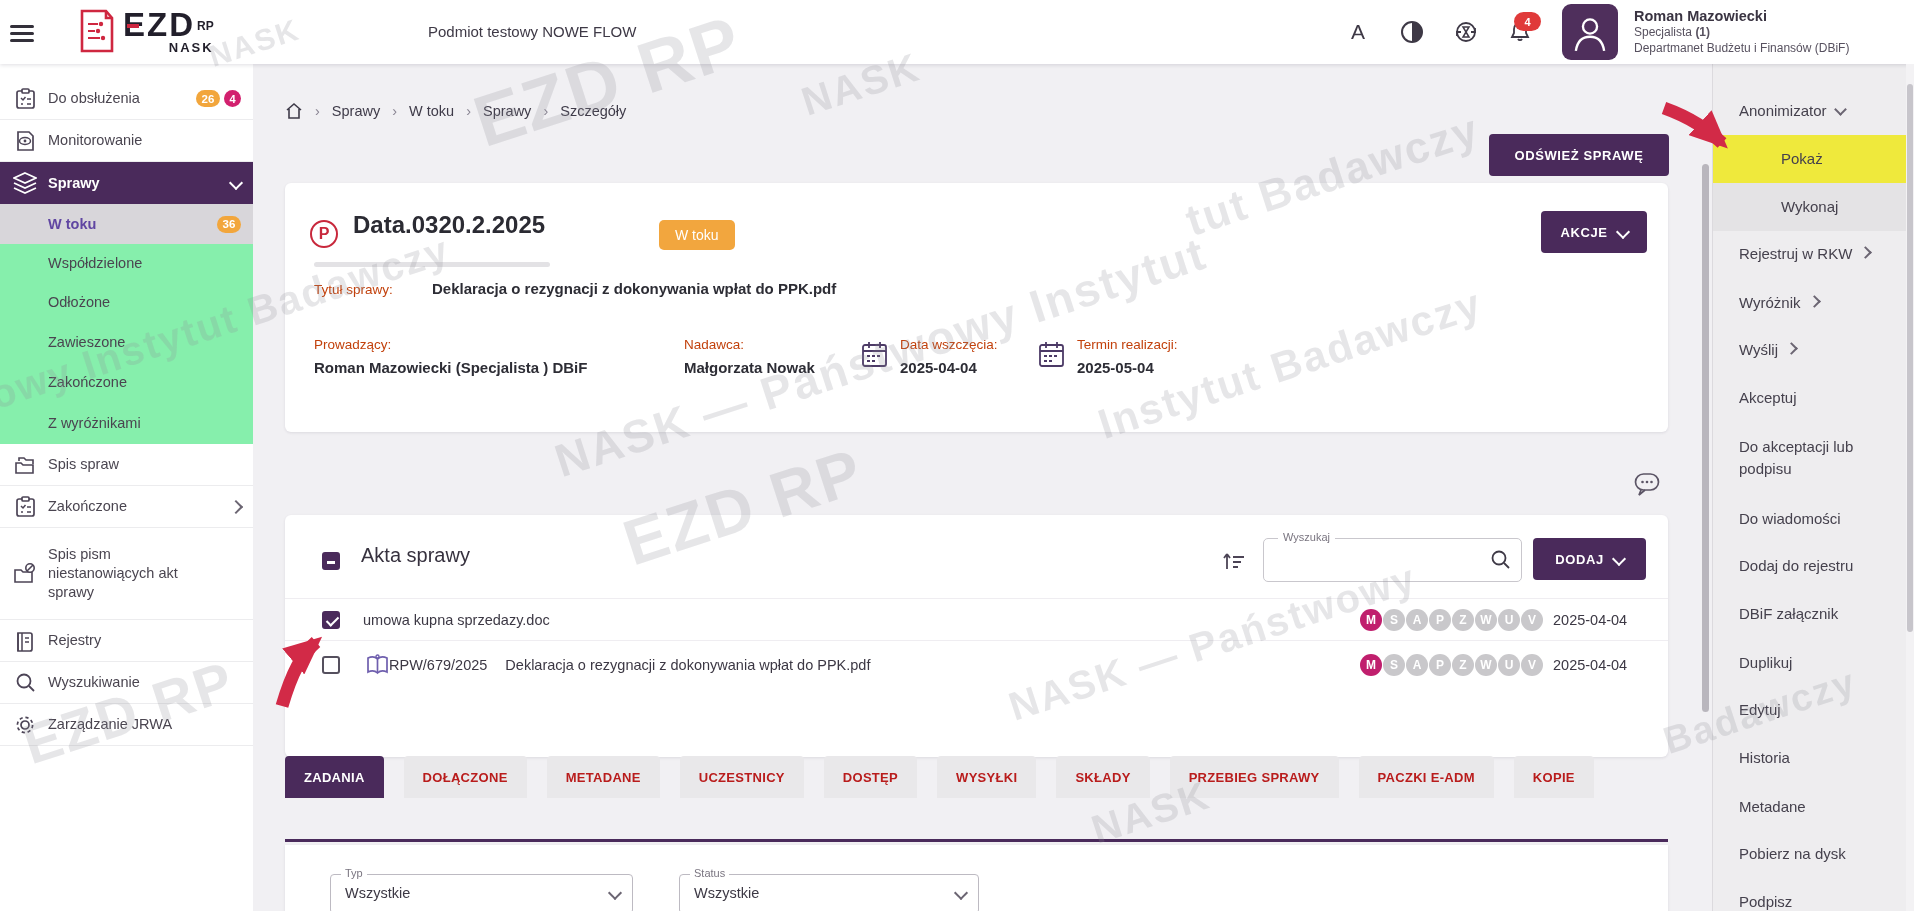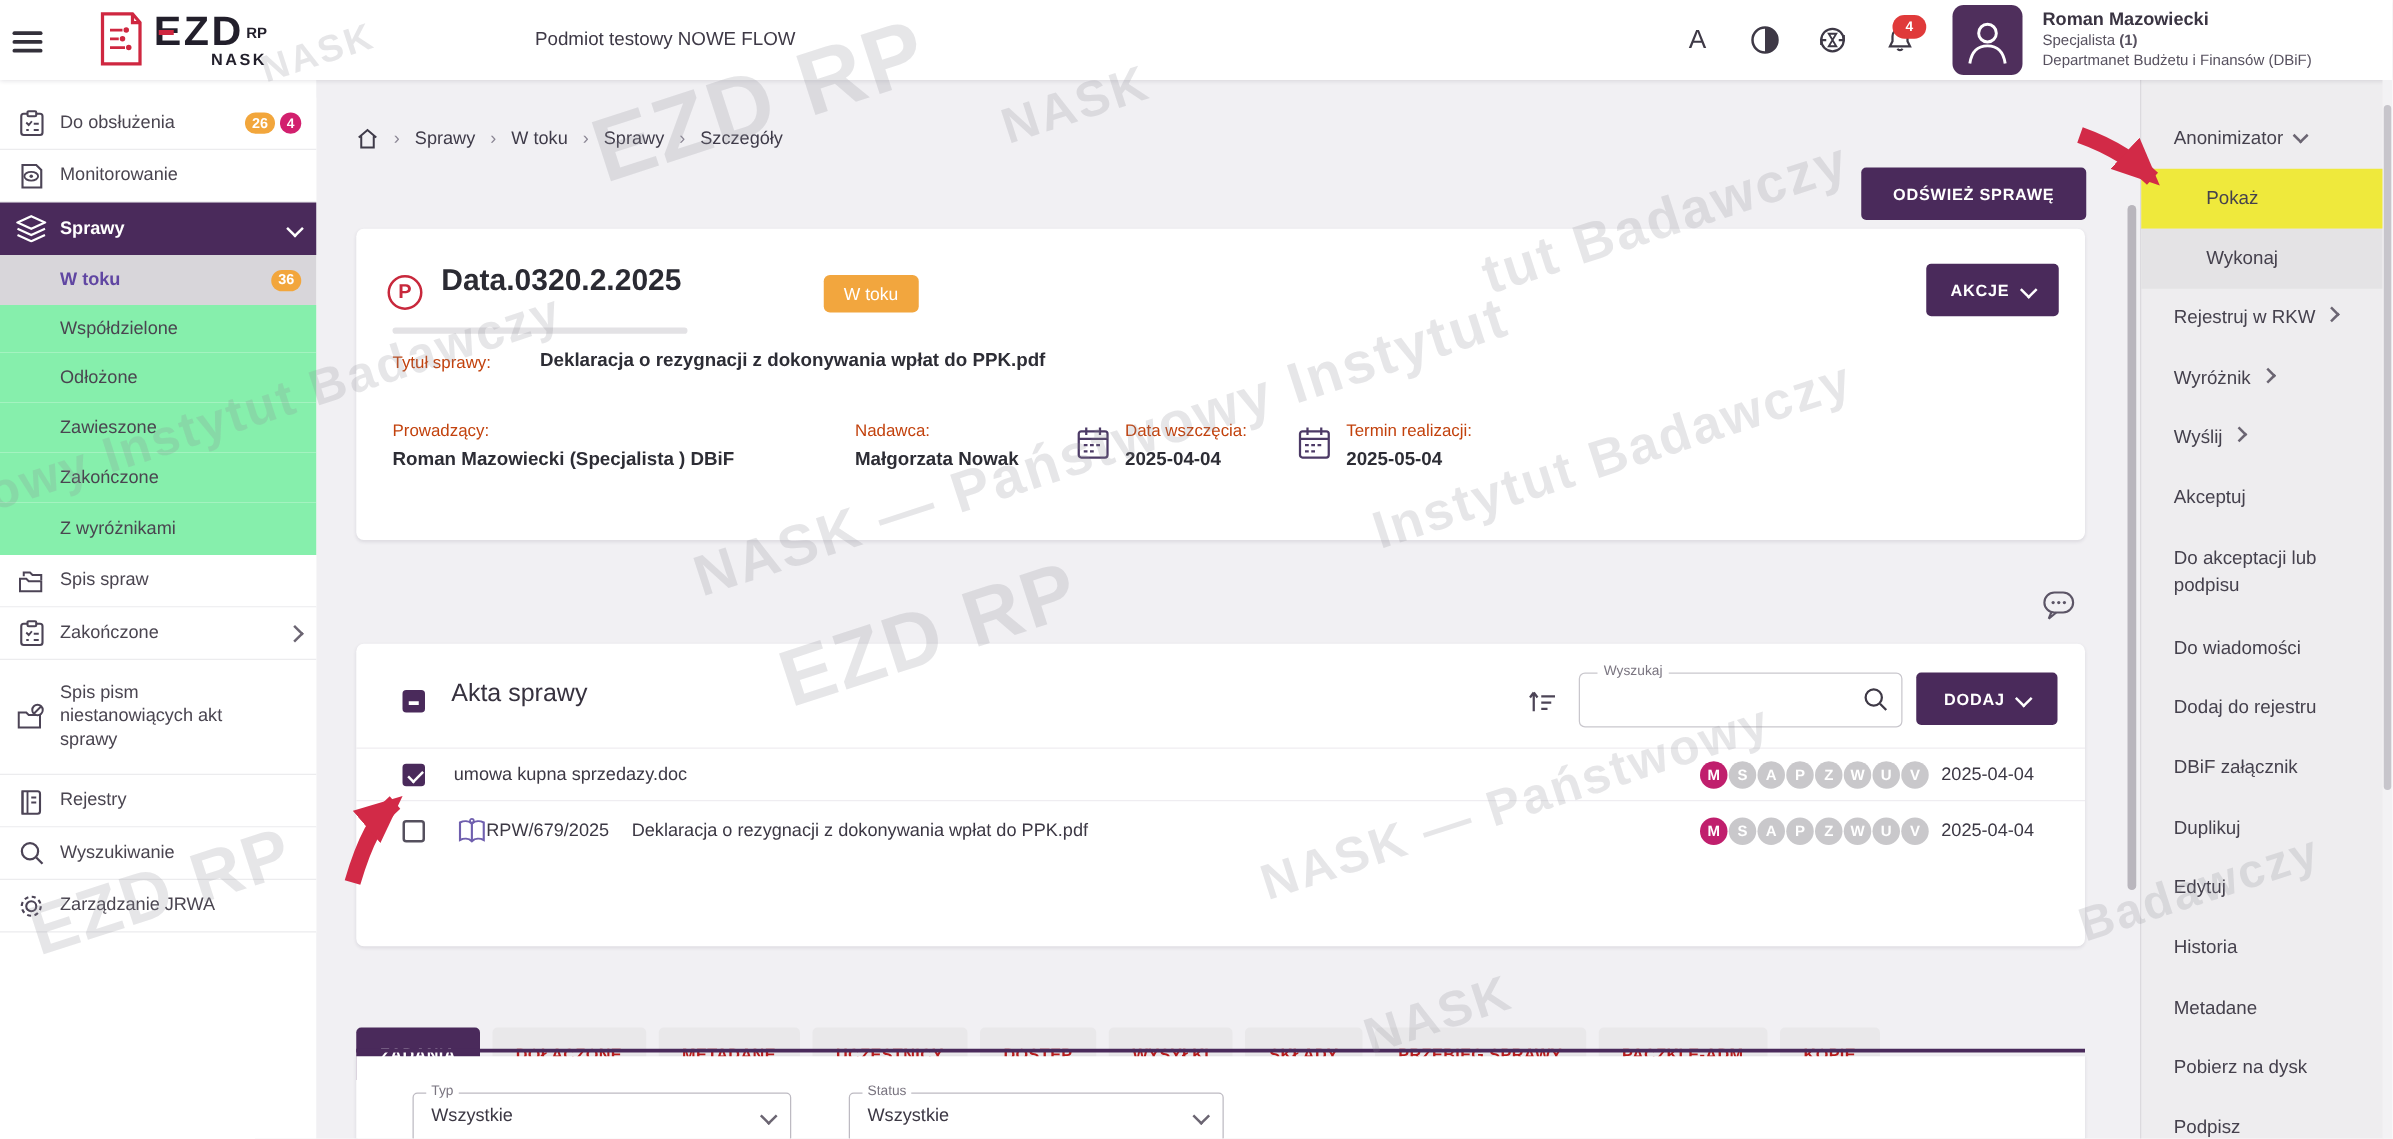--- a/index.html
+++ b/index.html
@@ -118,21 +118,21 @@
   .pagi span{position:absolute;cursor:pointer}
   .rows-per{left:1085px;top:8px}
   .rows-caret{left:1160px;top:13px;width:0;height:0;border-left:5px solid transparent;border-right:5px solid transparent;
               border-top:5px solid #5d5a64;position:absolute;cursor:pointer}
   .pg-first{left:1198px;top:8px;color:#8a8593}
   .pg-prev{left:1244px;top:8px;color:#8a8593}
   .pg-label{left:1270px;top:8px}
   .pg-next{left:1340px;top:8px;color:#8a8593}
 
   
-  .tabs{position:absolute;left:32px;top:758px;display:flex;gap:10px}
+  .tabs{position:absolute;left:32px;top:692px;display:flex;gap:20px}
   .tab{height:42px;padding:0 19px;background:#e9e8ea;color:#b91c1c;font-size:13px;font-weight:700;
        display:flex;align-items:center;border-radius:4px 4px 0 0;cursor:pointer;letter-spacing:.3px}
   .tab.active{background:#4a2a5b;color:#fff}
   .tabline{position:absolute;left:32px;top:775px;width:1383px;height:3px;background:#4a2a5b}
   .filter-card{left:32px;top:781px;width:1383px;height:130px;border-radius:0 0 6px 6px}
   .osel{position:absolute;top:29px;height:38px;border:1px solid #bdbac2;border-radius:4px;background:#fff;cursor:pointer}
   .osel .olabel{position:absolute;left:10px;top:-8px;background:#fff;padding:0 4px;font-size:11px;color:#7a7580}
   .osel .oval{position:absolute;left:14px;top:10px;font-size:14.5px;color:#3c3844}
   .osel .ochev{position:absolute;right:12px;top:13px}
   .osel1{left:45px;width:301px}
@@ -142,21 +142,21 @@
   .inner-scroll{position:absolute;left:1700px;top:64px;width:12px;height:847px;background:#f1f0f3;z-index:25}
   .inner-thumb{position:absolute;left:2px;top:100px;width:7px;height:548px;background:#b9b6bd;border-radius:4px}
   .win-scroll{position:absolute;left:1906px;top:64px;width:8px;height:847px;background:#f3f2f4;z-index:40}
   .win-thumb{position:absolute;left:1px;top:20px;width:6px;height:548px;background:#c7c5cb;border-radius:3px}
 
   
   .rpanel{position:absolute;left:1712px;top:64px;width:194px;height:847px;background:#eeedef;
           border-left:1px solid #dcdade;z-index:22}
   .mi{position:absolute;left:0;width:194px;font-size:15px;color:#45414d;cursor:pointer;line-height:22px}
   .mi .txt{margin-left:26px;display:inline-block}
-  .mi.indent .txt{margin-left:52px}
+  .mi.indent .txt{margin-left:68px}
   .mi-row{position:absolute;left:0;width:194px;cursor:pointer}
   .mi-row.yellow{background:#efe93c}
   .mi-row.gray{background:#e4e3e5}
   .mi .chev{margin-left:9px;width:7px;height:7px;position:relative;top:-2px}
 
   
   .wm{position:absolute;font-weight:700;color:rgba(142,140,152,.22);white-space:nowrap;z-index:45;
       pointer-events:none;transform:rotate(-18deg);letter-spacing:2px}
   .arrows{position:absolute;left:0;top:0;z-index:60;pointer-events:none}
 </style>

